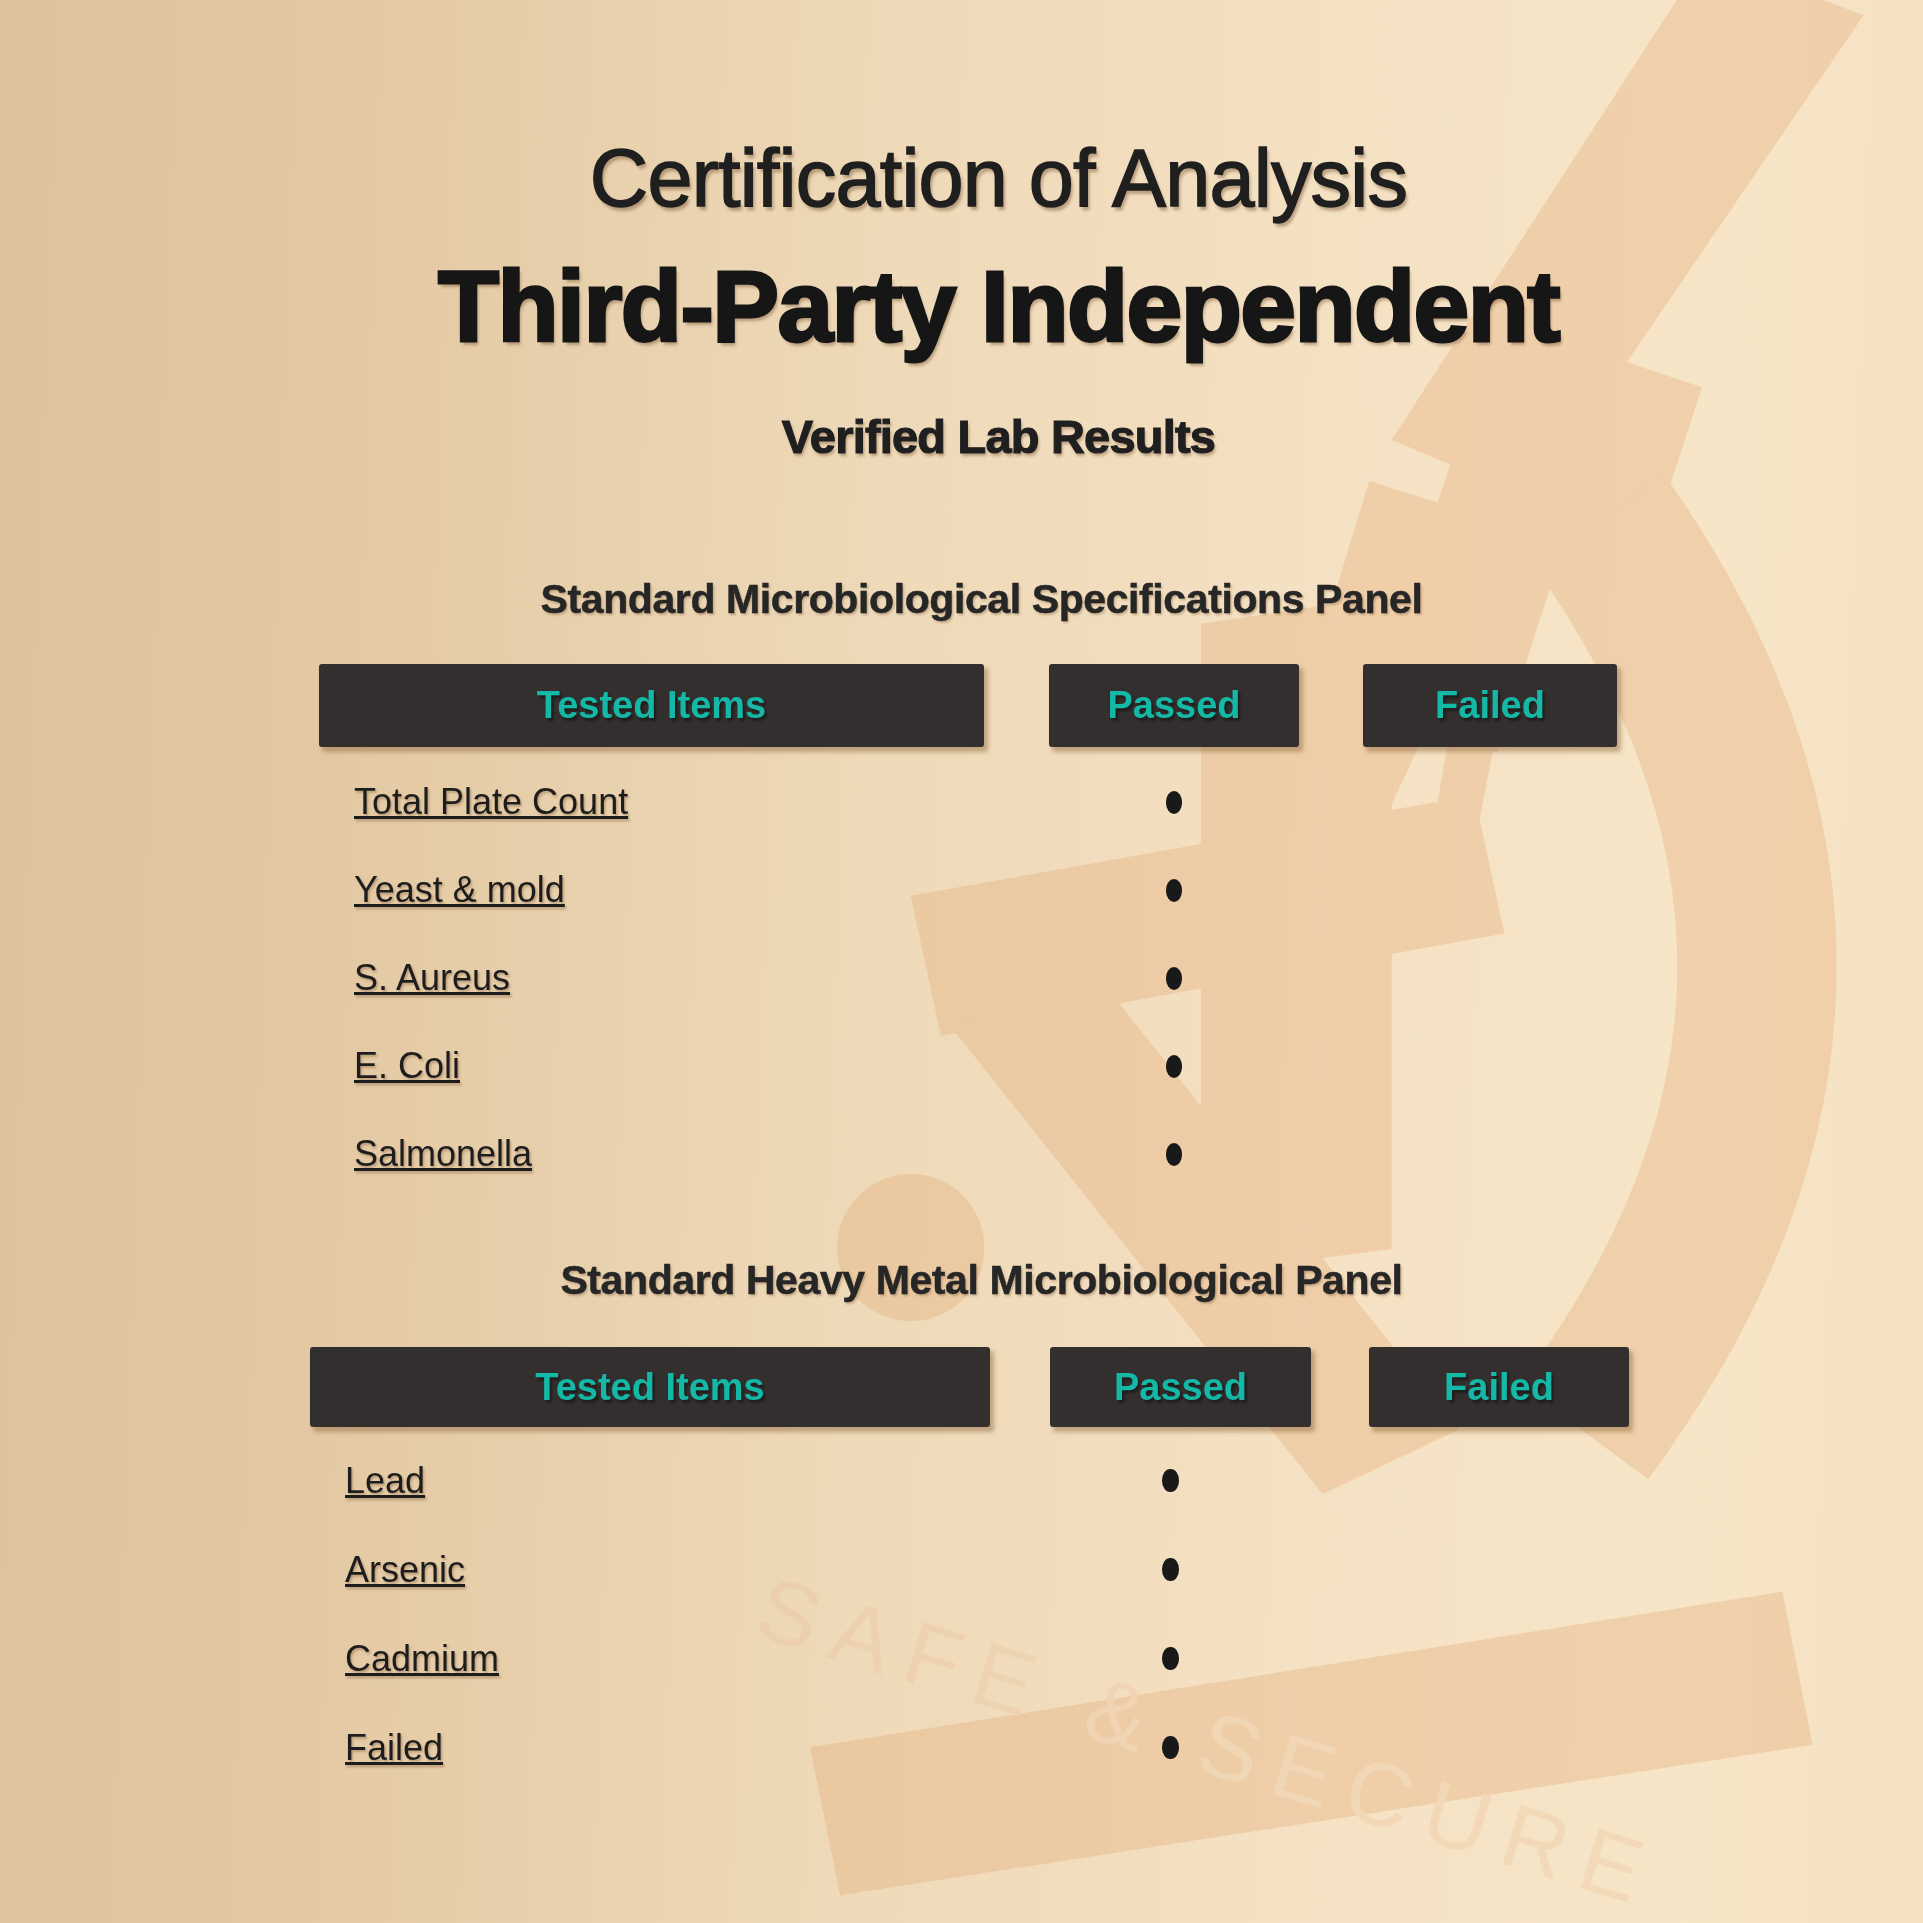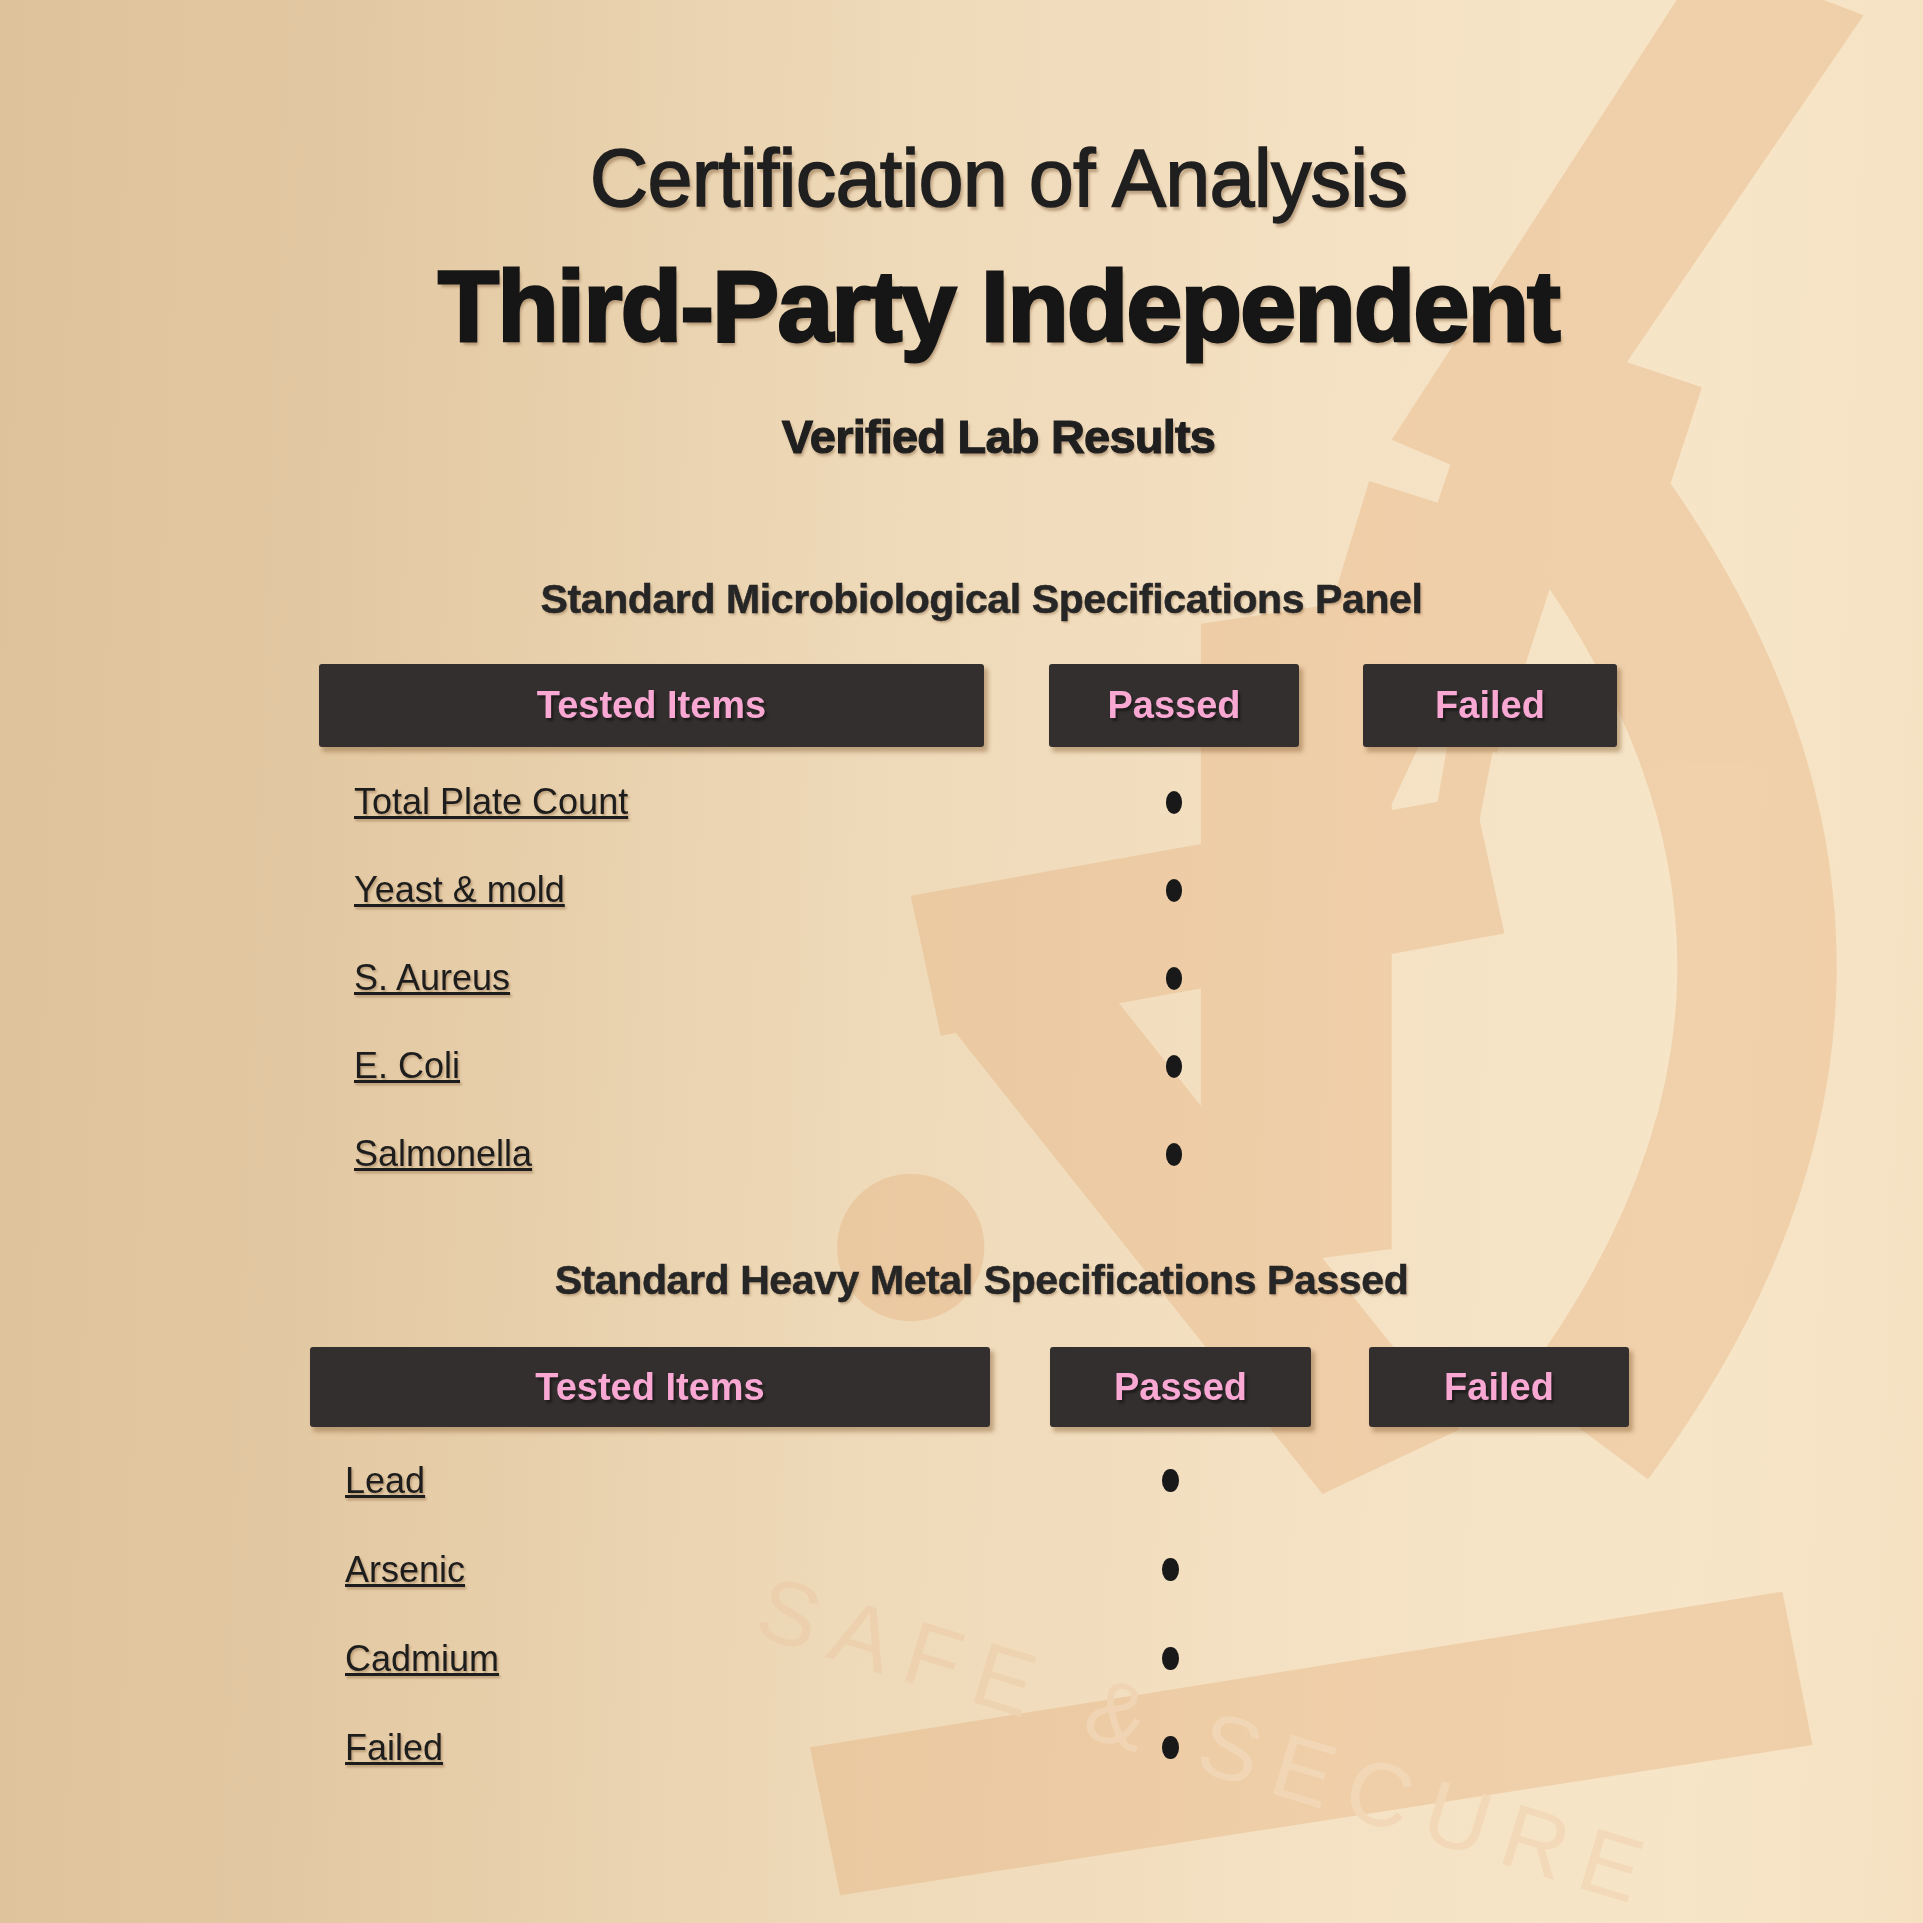--- a/index.html
+++ b/index.html
@@ -34,21 +34,21 @@
     color:#262626;-webkit-text-stroke:0.5px #262626;letter-spacing:-0.4px;
     text-shadow:1.5px 2.3px 2.3px rgba(125,90,55,.4);
     padding-left:40px;
   }
   .ptable{position:relative;}
   .thead{display:flex;}
   .trow{display:flex;align-items:center;}
   .bar{
     background:#342f2f;border-radius:3px;
     display:flex;align-items:center;justify-content:center;
-    color:#f9a8d4;font-weight:700;font-size:38px;
+    color:#14b8a6;font-weight:700;font-size:38px;
     text-shadow:2.3px 3px 2.3px rgba(0,0,0,.4);
     box-shadow:3.8px 4.5px 4.5px rgba(146,108,66,.5);
   }
   .item{
     font-size:36px;color:#1d1d1d;
     text-shadow:1.5px 2.3px 2.3px rgba(135,98,60,.45);
     text-decoration:underline;
   }
   .mark{display:flex;align-items:center;justify-content:center;}
   .bullet{display:block;width:16.5px;height:22.5px;border-radius:50%;background:#191919;}
@@ -143,21 +143,21 @@
       <div class="c0 item">Salmonella</div>
       <div class="c1 mark">
                 <span class="bullet"></span>
               </div>
       <div class="c2 mark"></div>
     </div>
           </div>
     </div>
       </section>
       <section class="panel p2">
-    <div class="panel-title">Standard Heavy Metal Specifications Passed</div>
+    <div class="panel-title">Standard Heavy Metal Microbiological Panel</div>
     <div class="ptable">
       <div class="thead">
         <div class="c0 bar">Tested Items</div>
         <div class="c1 bar">Passed</div>
         <div class="c2 bar">Failed</div>
       </div>
       <div class="rows">
     <div class="trow">
       <div class="c0 item">Lead</div>
       <div class="c1 mark">

